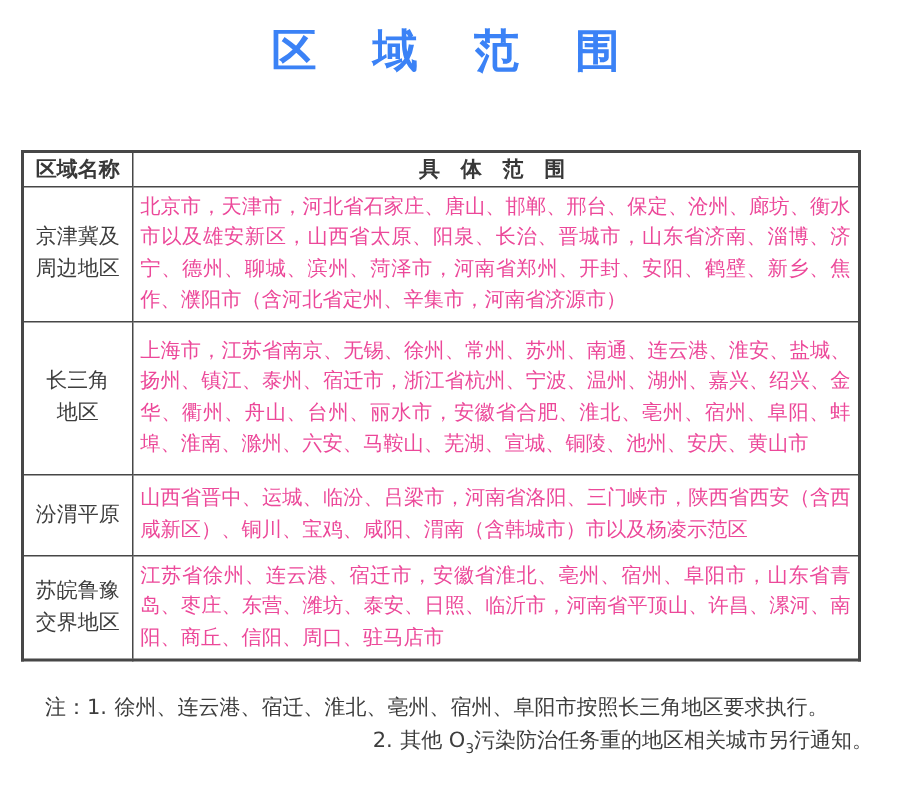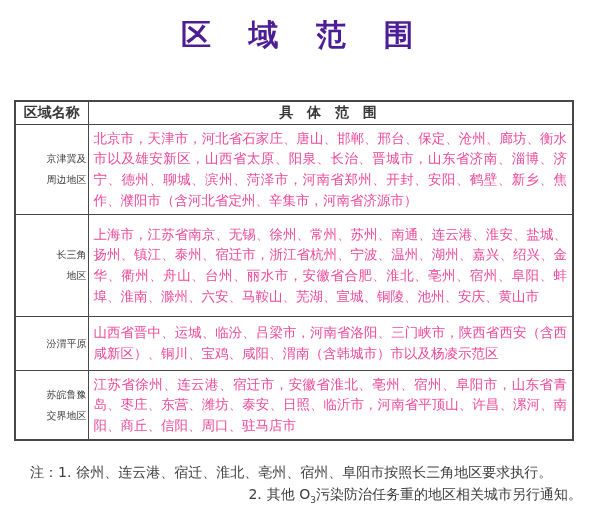--- a/index.html
+++ b/index.html
@@ -19,21 +19,21 @@
     width: 608px;
     height: 527px;
     position: relative;
   }
   .doc-title {
     margin: 16px 0 0 0;
     text-align: center;
     font-size: 30px;
     font-weight: bold;
     letter-spacing: 0.45em;
-    color: #4c1d95;
+    color: #3b82f6;
     line-height: 1.25;
   }
   table.region-table {
     border-collapse: collapse;
     table-layout: fixed;
     width: 560px;
     margin: 46px 0 0 14px;
     border: 2px solid #474747;
   }
   .region-table col.col-region { width: 73px; }
@@ -47,23 +47,23 @@
     font-weight: bold;
     text-align: center;
     vertical-align: middle;
     color: #383838;
     padding: 2px;
   }
   .region-table th.scope-header {
     letter-spacing: 0.32em;
   }
   td.region-cell {
-    text-align: right;
+    text-align: center;
     vertical-align: middle;
-    font-size: 10px;
+    font-size: 14px;
     line-height: 21px;
     white-space: pre-line;
     padding: 2px 1px;
     color: #3d3d3d;
   }
   td.scope-cell {
     font-size: 13.5px;
     line-height: 20.8px;
     text-align: justify;
     text-justify: inter-character;

